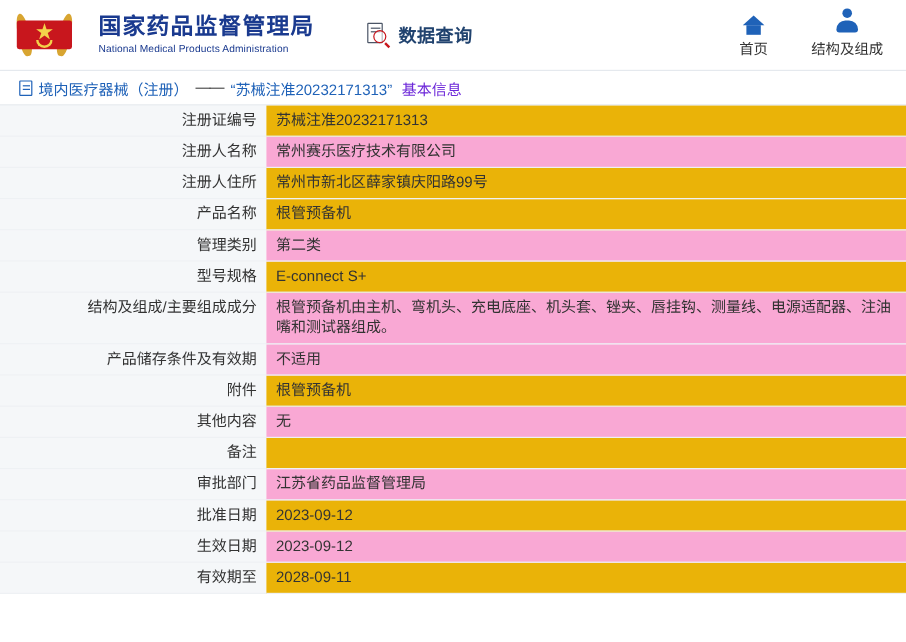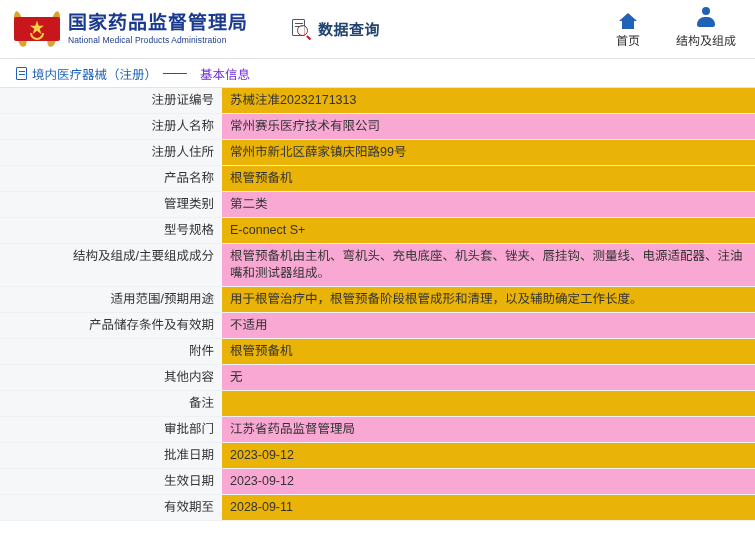--- a/index.html
+++ b/index.html
@@ -51,21 +51,21 @@
   .emblem .gear {
     position: absolute;
     left: 50%; top: 24px;
     transform: translateX(-50%);
     width: 14px; height: 7px;
     border: 2px solid #f3d24a;
     border-top: none;
     border-radius: 0 0 9px 9px;
   }
 
-  .org-names { display: flex; flex-direction: column; justify-content: center; }
+  .org-names { display: flex; flex-direction: column; justify-content: center; margin-left: 14px; }
   .org-cn {
     font-size: 19px;
     font-weight: bold;
     color: #1a3a8f;
     letter-spacing: 1px;
     line-height: 22px;
   }
   .org-en {
     font-size: 8.5px;
     color: #1a3a8f;
@@ -280,20 +280,21 @@
       </span>
       <span class="nav-label">结构及组成</span>
     </div>
   </div>
 </div>
 
 <div class="crumb-bar">
   <span class="crumb-icon"></span>
   <span>境内医疗器械（注册）</span>
   <span class="crumb-sep">——</span>
+  <span class="crumb-reg">“苏械注准20232171313”</span>
   <span class="crumb-tail">基本信息</span>
 </div>
 
 <div class="table-wrap">
   <table class="info">
     <colgroup>
         <col class="c1">
         <col class="c2">
       </colgroup>
     <tbody>
@@ -319,24 +320,20 @@
         <td class="value">第二类</td>
       </tr>
       <tr>
         <td class="label">型号规格</td>
         <td class="value">E-connect S+</td>
       </tr>
       <tr class="alt">
         <td class="label">结构及组成/主要组成成分</td>
         <td class="value">根管预备机由主机、弯机头、充电底座、机头套、锉夹、唇挂钩、测量线、电源适配器、注油嘴和测试器组成。</td>
       </tr>
-      <tr>
-        <td class="label">适用范围/预期用途</td>
-        <td class="value">用于根管治疗中，根管预备阶段根管成形和清理，以及辅助确定工作长度。</td>
-      </tr>
       <tr class="alt">
         <td class="label">产品储存条件及有效期</td>
         <td class="value">不适用</td>
       </tr>
       <tr>
         <td class="label">附件</td>
         <td class="value">根管预备机</td>
       </tr>
       <tr class="alt">
         <td class="label">其他内容</td>

